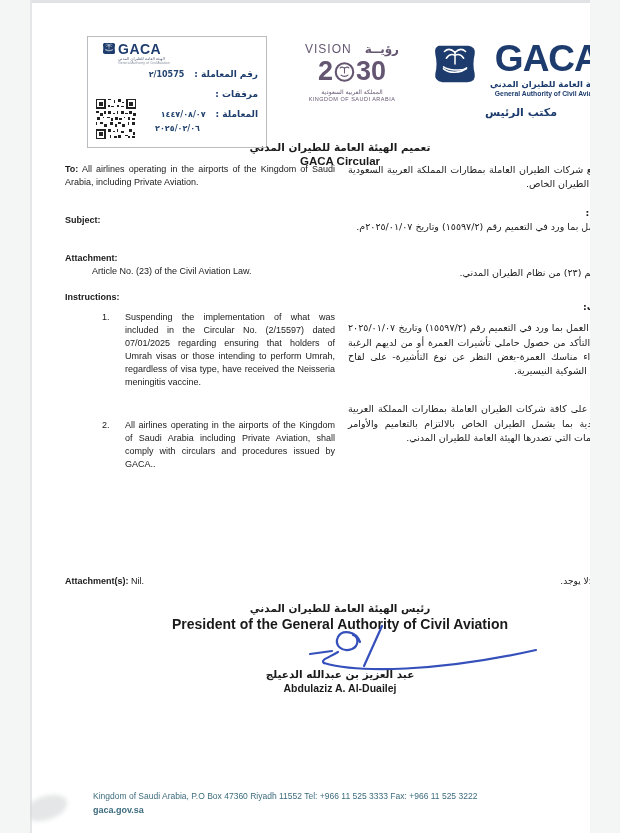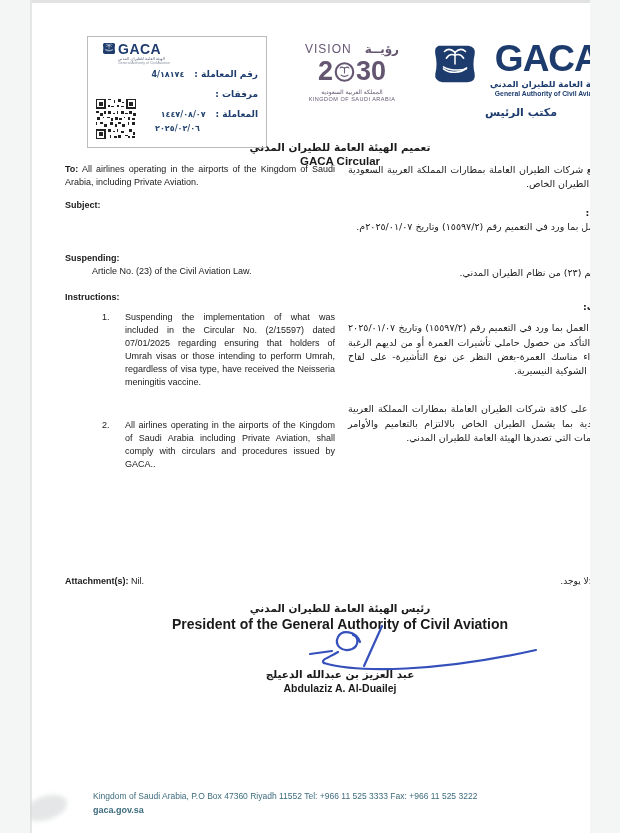--- a/index.html
+++ b/index.html
@@ -112,21 +112,21 @@
       <svg class="flag">
           <use href="#flag-symbol"></use>
         </svg>
       <span class="word">GACA</span>
     </div>
     <div class="stamp-sub1 ar">الهيئة العامة للطيران المدني</div>
     <div class="stamp-sub2">General Authority of Civil Aviation</div>
 
     <div class="stamp-row" style="top:32px;">
       <span class="lbl">رقم المعاملة :</span>
-      <span class="val">١٨١٧٤/4</span>
+      <span class="val">10575/٢</span>
     </div>
     <div class="stamp-row" style="top:52px;">
       <span class="lbl">مرفقات :</span>
     </div>
     <div class="stamp-row" style="top:72px;">
       <span class="lbl">المعاملة :</span>
       <span class="val">١٤٤٧/٠٨/٠٧</span>
     </div>
     <div class="stamp-row" style="top:87px;right:66px;">
       <span class="val" style="margin-right:0;margin-left:48px;">٢٠٢٥/٠٢/٠٦</span>
@@ -236,30 +236,30 @@
     <div class="t-en">GACA Circular</div>
   </div>
 
   <div class="abs col-ar just" style="top:163px;">
     <span class="b">إلى:</span><span> جميع شركات الطيران العاملة بمطارات المملكة العربية السعودية بما يشمل الطيران الخاص.</span>
   </div>
   <div class="abs col-en just" style="top:163px;">
     <span class="b">To:</span><span> All airlines operating in the airports of the Kingdom of Saudi Arabia, including Private Aviation.</span>
   </div>
 
-  <div class="abs col-en" style="top:199px;">
+  <div class="abs col-en" style="top:214px;">
     <div class="b">Subject:</div>
   </div>
   <div class="abs col-ar" style="top:206px;">
     <div class="b">الموضوع:</div>
     <div>إيقاف العمل بما ورد في التعميم رقم (١٥٥٩٧/٢)  وتاريخ ٢٠٢٥/٠١/٠٧م.</div>
   </div>
 
   <div class="abs col-en" style="top:252px;">
-    <div class="b">Suspending:</div>
+    <div class="b">Attachment:</div>
     <div class="ref-body-en">Article No. (23) of the Civil Aviation Law.</div>
   </div>
   <div class="abs col-ar" style="top:252px;">
     <div class="b">المرجع:</div>
     <div class="ref-body-ar">المادة رقم (٢٣) من نظام الطيران المدني.</div>
   </div>
 
   <div class="abs col-en" style="top:291px;">
     <div class="b">Instructions:</div>
     <div class="item item-en">

